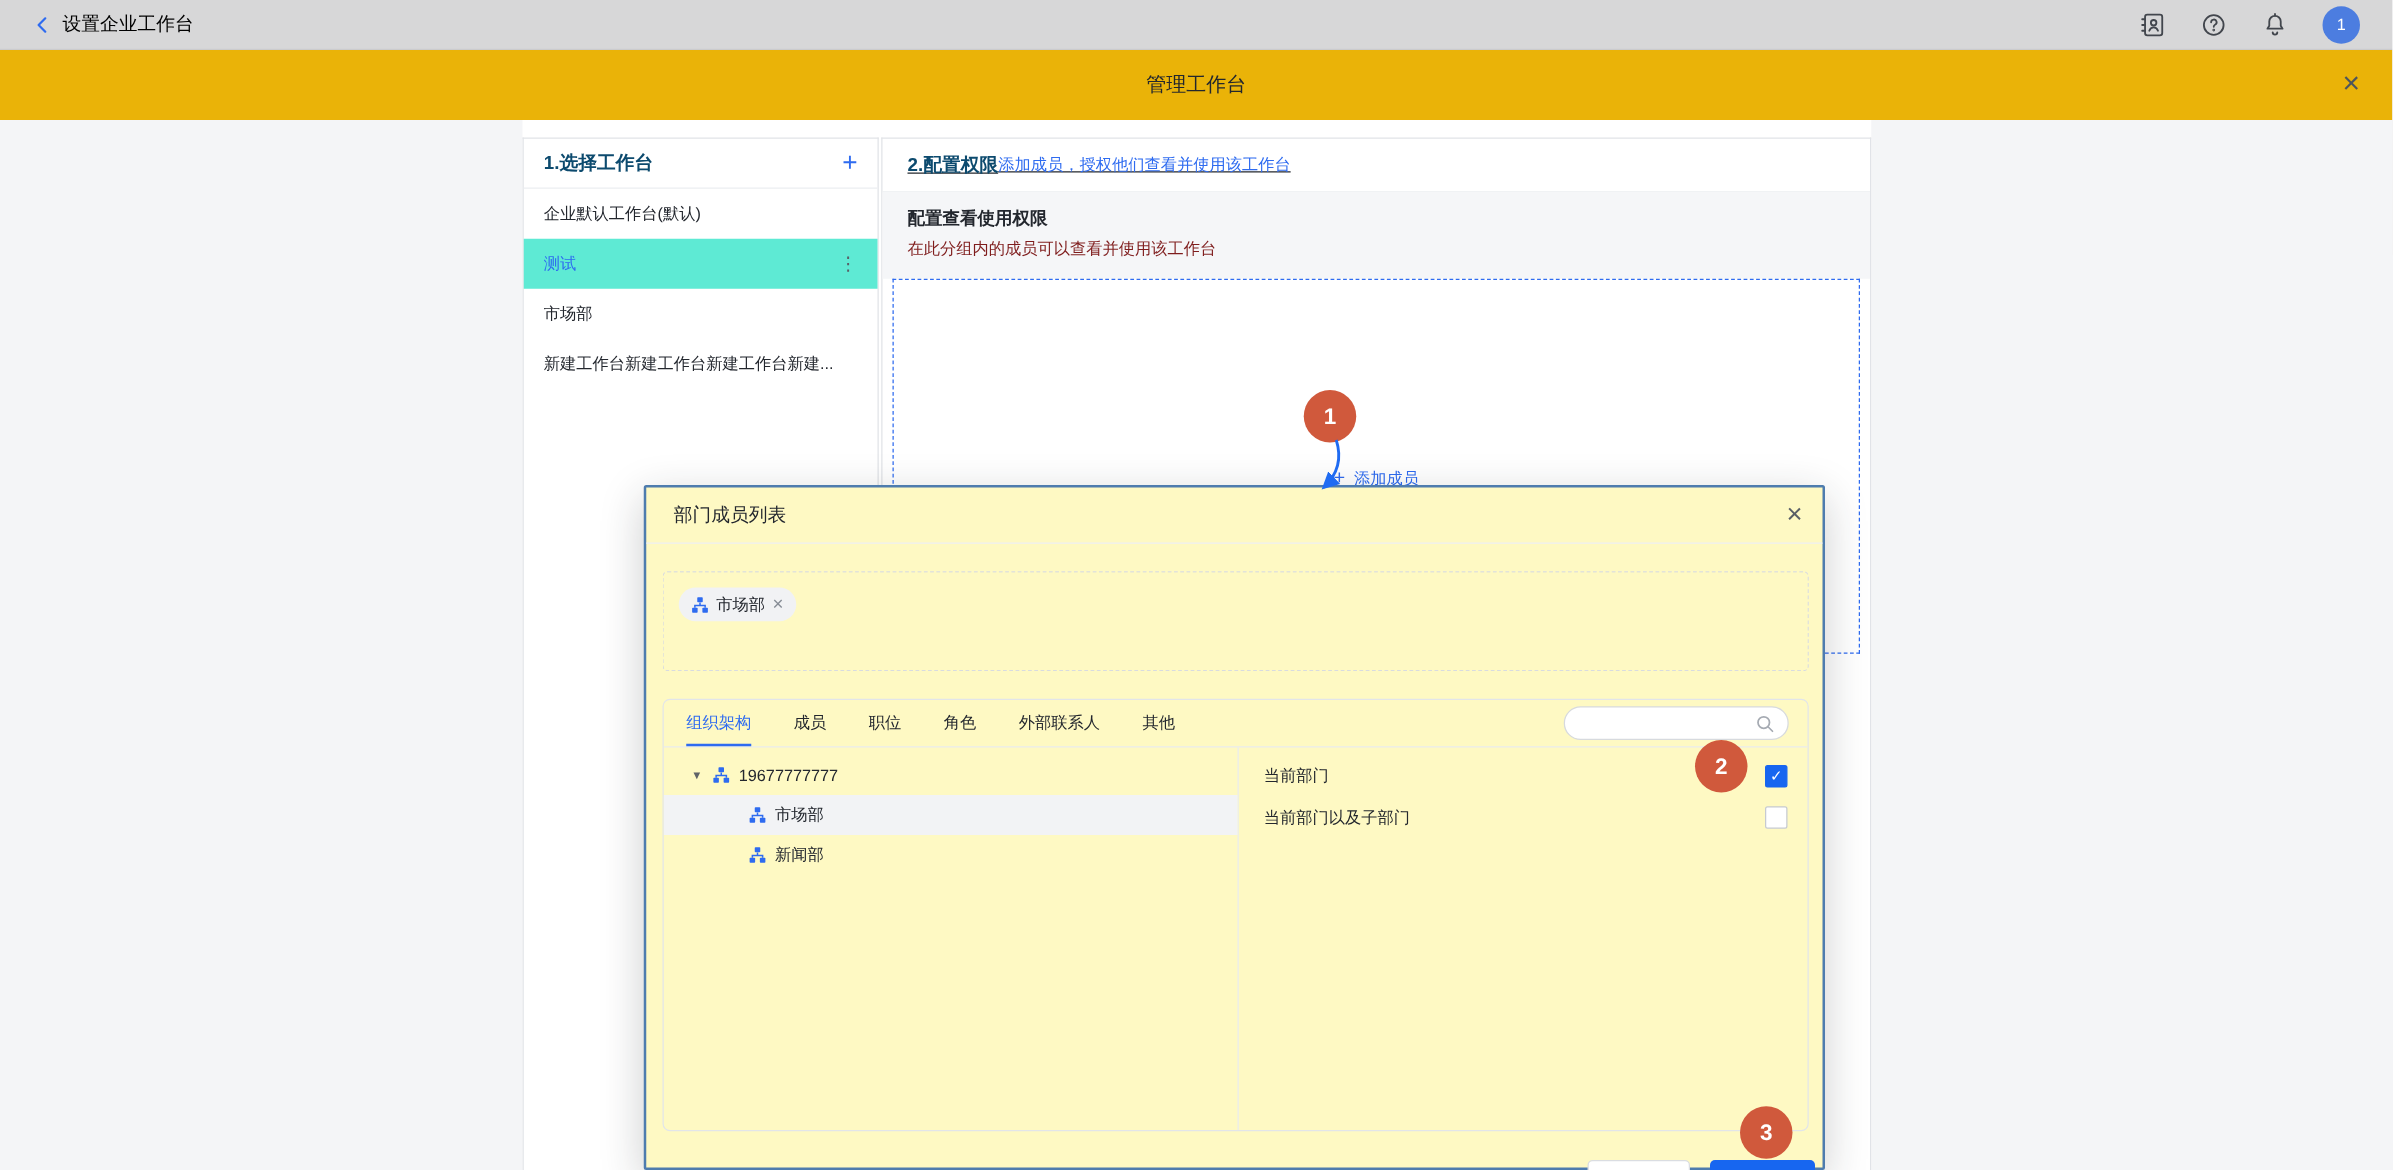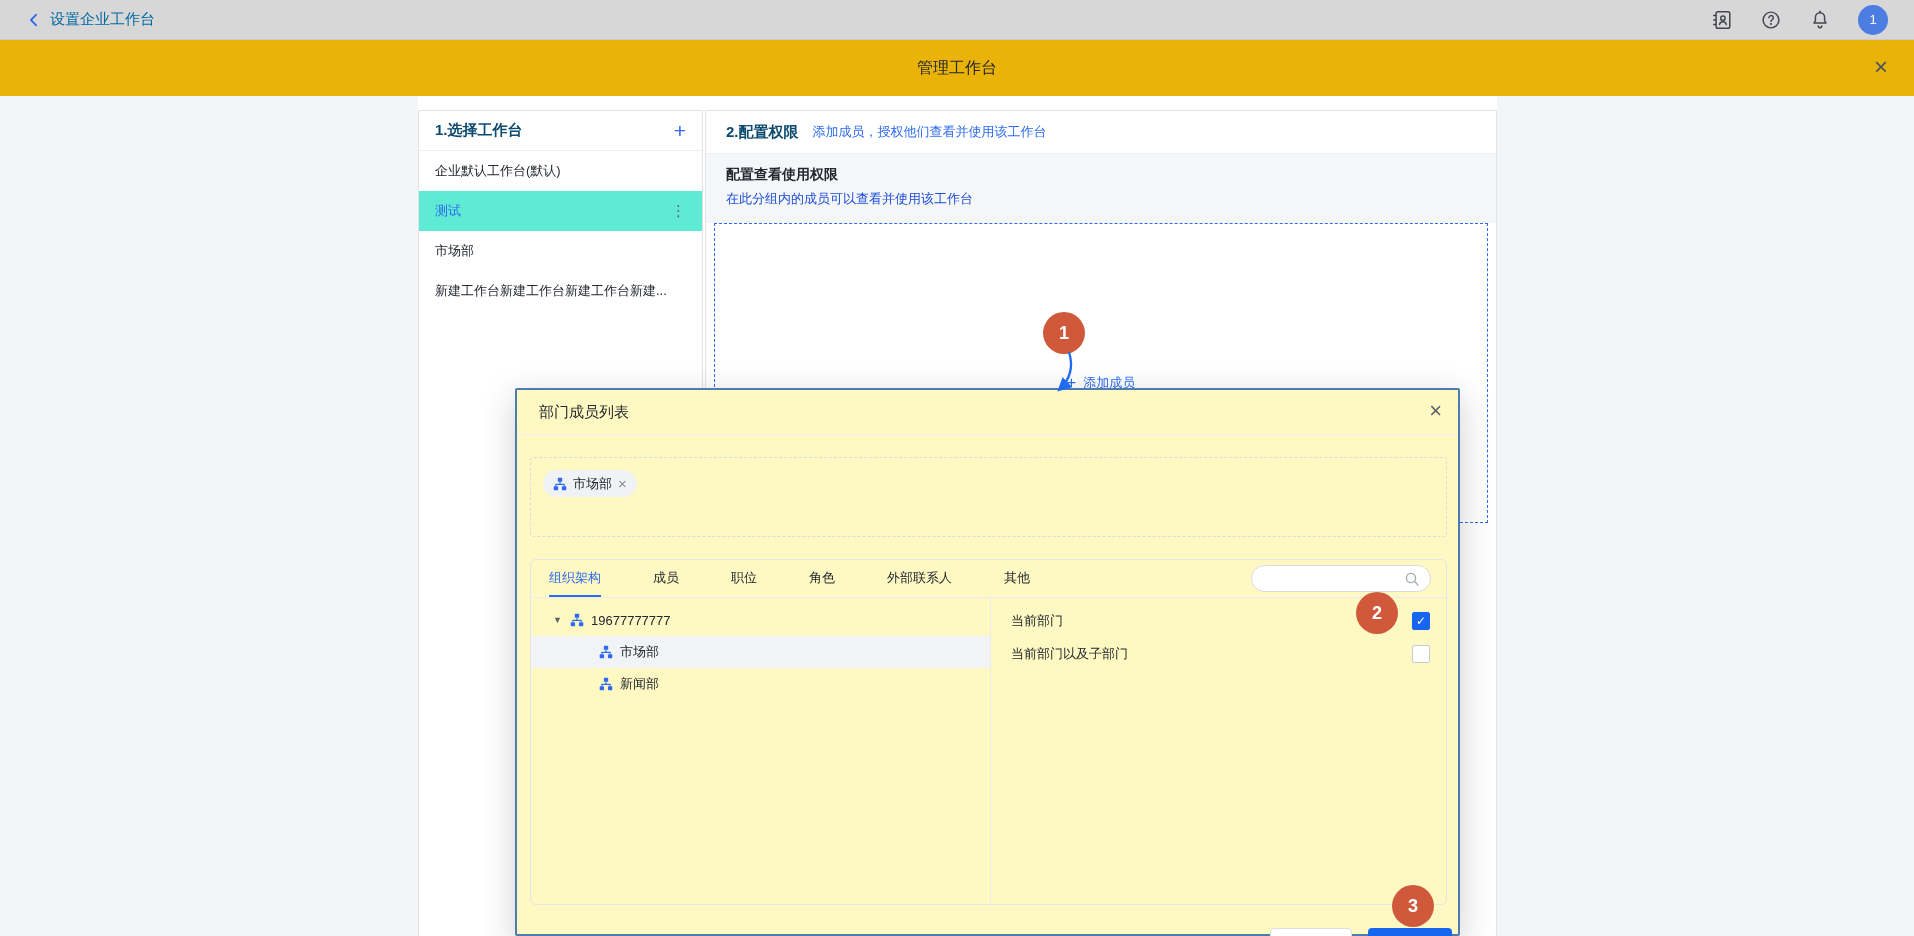--- a/index.html
+++ b/index.html
@@ -4,21 +4,21 @@
 <style>
   * { margin:0; padding:0; box-sizing:border-box; }
   html,body { background:#e9eaec; }
   body { font-family:"Liberation Sans","DejaVu Sans",sans-serif; color:#24282e; }
   .screen { position:relative; width:1914px; height:936px; background:#fff; overflow:hidden; }
 
   
   .topbar { position:absolute; left:0; top:0; width:100%; height:40px; background:#d7d7d8;
             border-bottom:1px solid #cbcbcd; display:flex; align-items:center; justify-content:space-between; padding:0 26px; }
   .topbar-left { display:flex; align-items:center; gap:8px; cursor:pointer; }
-  .topbar-left span { font-size:15px; color:#0369a1; }
+  .topbar-left span { font-size:15px; color:#000000; }
   .topbar-right { display:flex; align-items:center; gap:27px; }
   .tb-icon { width:22px; height:22px; display:flex; align-items:center; justify-content:center; }
   .avatar { width:30px; height:30px; border-radius:50%; background:#4c7de0; color:#fff; font-size:13px;
             display:flex; align-items:center; justify-content:center; }
 
   
   .page-header { position:absolute; left:0; top:40px; width:100%; height:56px; background:#eab308; }
   .page-title { position:absolute; left:0; right:0; top:0; height:56px; display:flex; align-items:center; justify-content:center;
                 font-size:16px; color:#23272e; }
   .page-close { position:absolute; right:26px; top:14px; font-size:24px; line-height:26px; color:#4e555c; cursor:pointer; background:none; border:none; }
@@ -34,45 +34,45 @@
   .panel-head { height:40px; display:flex; align-items:center; padding:0 16px; border-bottom:1px solid #eceef1; }
   .panel-title { font-size:15px; font-weight:bold; color:#0c4a6e; }
   .plus-btn { margin-left:auto; font-size:21px; color:#2e6bf0; cursor:pointer; line-height:20px; }
 
   .ws-item { height:40px; display:flex; align-items:center; padding:0 16px; font-size:13px; color:#23272e; cursor:pointer;
              white-space:nowrap; overflow:hidden; }
   .ws-item > span:first-child { overflow:hidden; text-overflow:ellipsis; }
   .ws-item.selected { background:#5eead4; color:#2e6bf0; }
   .kebab { margin-left:auto; font-size:15px; color:#5a5f66; letter-spacing:0; }
 
-  .panel-right .panel-head { padding:0 20px; gap:14px; height:43px; }
+  .panel-right .panel-head { padding:0 20px; height:43px;text-decoration:underline; }
   .panel-sub { font-size:13px; color:#2e6bf0; }
   .perm-section { height:69px; background:#f5f6f8; padding:12px 20px; }
   .perm-title { font-size:14px; font-weight:bold; color:#23272e; margin-bottom:6px; }
-  .perm-desc { font-size:13px; color:#1d4ed8; }
+  .perm-desc { font-size:13px; color:#7f1d1d; }
   .drop-zone { position:absolute; left:8px; top:112px; width:774px; height:300px; border:1px dashed #2e6bf0; background:#fff; }
   .add-member { position:absolute; left:0; right:0; top:150px; display:flex; align-items:center; justify-content:center; gap:7px;
                 color:#2e6bf0; font-size:13px; cursor:pointer; }
   .add-member .plus-sm { font-size:16px; line-height:14px; }
 
   
   .dialog { position:absolute; left:515px; top:388px; width:945px; height:548px; background:#fef9c3;
             border:2px solid #4e7cae; border-radius:2px; box-shadow:0 10px 34px rgba(31,35,41,.22); z-index:10; }
   .dlg-head { height:45px; display:flex; align-items:center; padding:0 22px; border-bottom:1px solid #eef0f3; }
   .dlg-title { font-size:15px; color:#23272e; }
   .dlg-close { position:absolute; right:16px; top:8px; font-size:22px; color:#595f66; cursor:pointer; background:none; border:none; }
 
   .chip-box { position:absolute; left:13px; top:67px; width:917px; height:80px; border:1px dashed #d8dbe0; border-radius:4px; }
   .chip { position:absolute; left:12px; top:12px; height:27px; display:inline-flex; align-items:center; gap:6px;
           padding:0 10px; background:#f1f2f4; border-radius:14px; font-size:13px; color:#23272e; }
   .chip-x { color:#878d96; font-size:15px; cursor:pointer; line-height:14px; }
 
   .picker { position:absolute; left:13px; top:169px; width:917px; height:346px; border:1px solid #e2e5e9; border-radius:6px; overflow:hidden; }
   .picker-top { position:relative; height:38px; border-bottom:1px solid #e9ebee; }
-  .tabs { display:flex; align-items:stretch; height:100%; padding-left:18px; gap:52px; }
+  .tabs { display:flex; align-items:stretch; height:100%; padding-left:18px; gap:34px; }
   .tab { display:flex; align-items:center; font-size:13px; color:#23272e; cursor:pointer; border-bottom:2px solid transparent; }
   .tab.active { color:#2e6bf0; border-bottom-color:#2e6bf0; }
   .searchbox { position:absolute; right:15px; top:5px; width:180px; height:27px; border:1px solid #d7dade; border-radius:14px;
                display:flex; align-items:center; padding:0 10px; background:#fff; }
   .searchbox input { flex:1; border:none; outline:none; font-size:13px; background:transparent; min-width:0; }
 
   .picker-body { display:flex; height:308px; }
   .tree-pane { width:460px; border-right:1px solid #e9ebee; padding-top:6px; }
   .tree-row { height:32px; display:flex; align-items:center; font-size:13px; color:#23272e; cursor:pointer; gap:7px; }
   .tree-row.root { padding-left:22px; }

